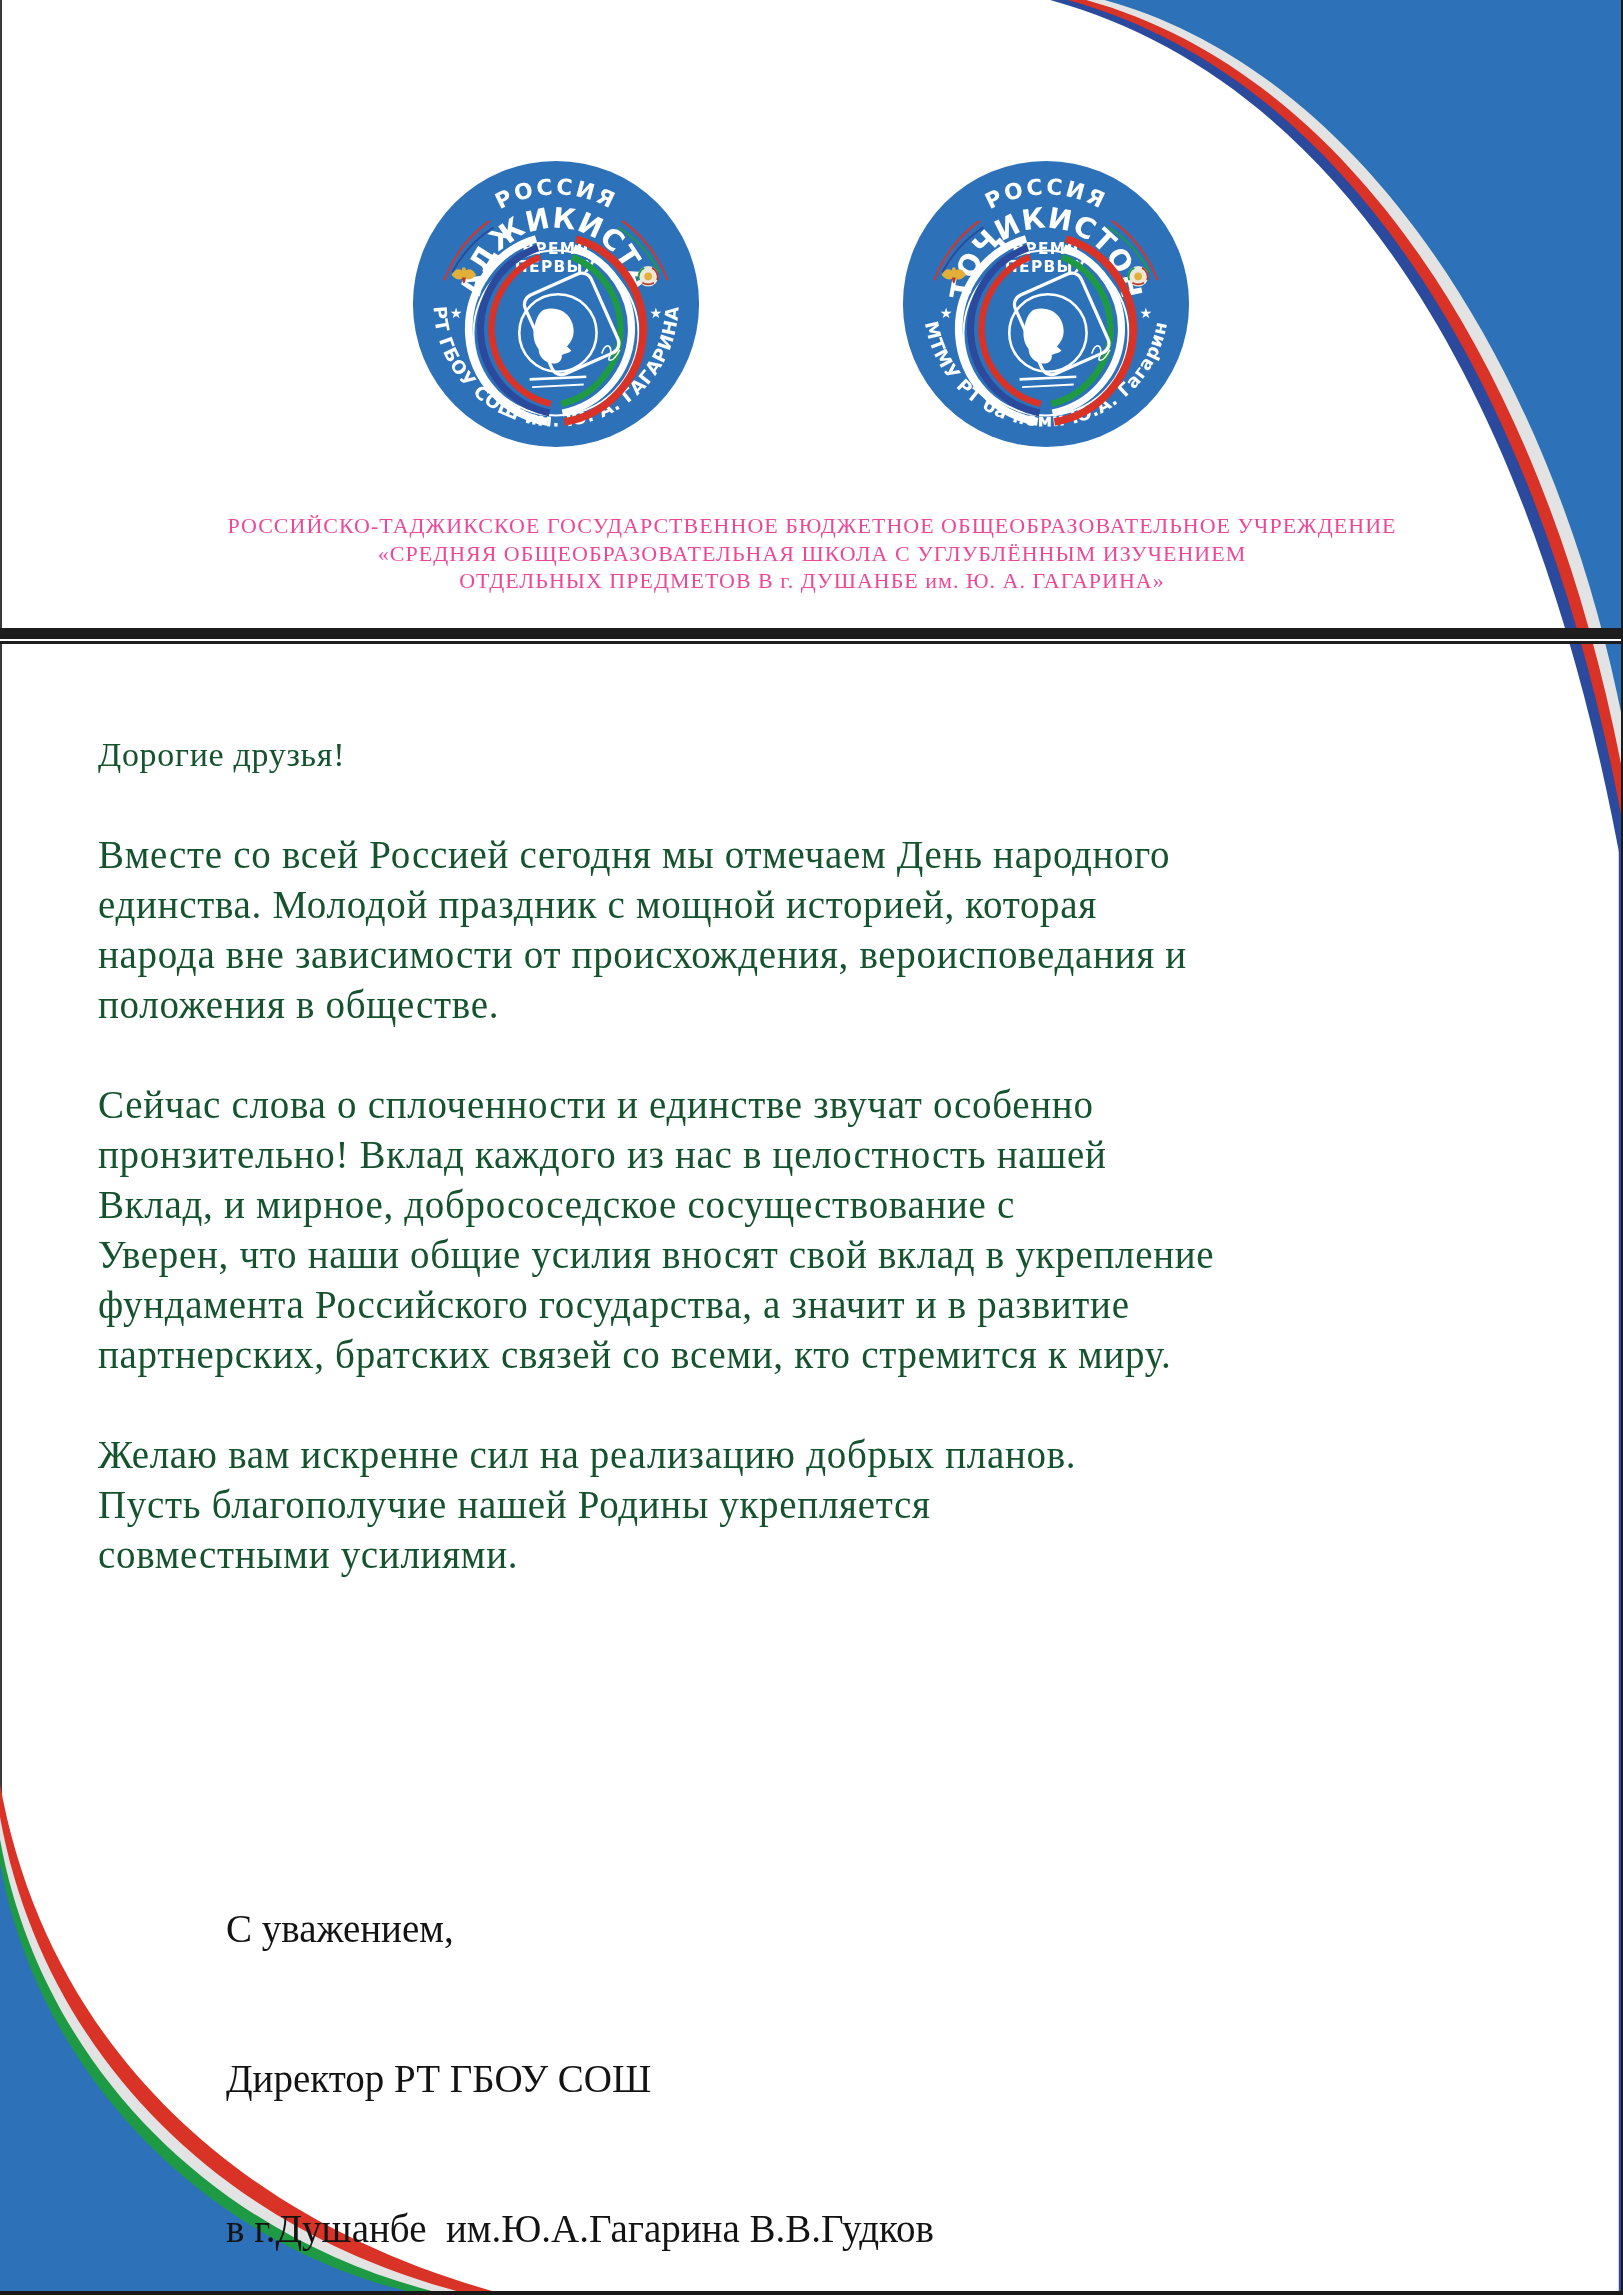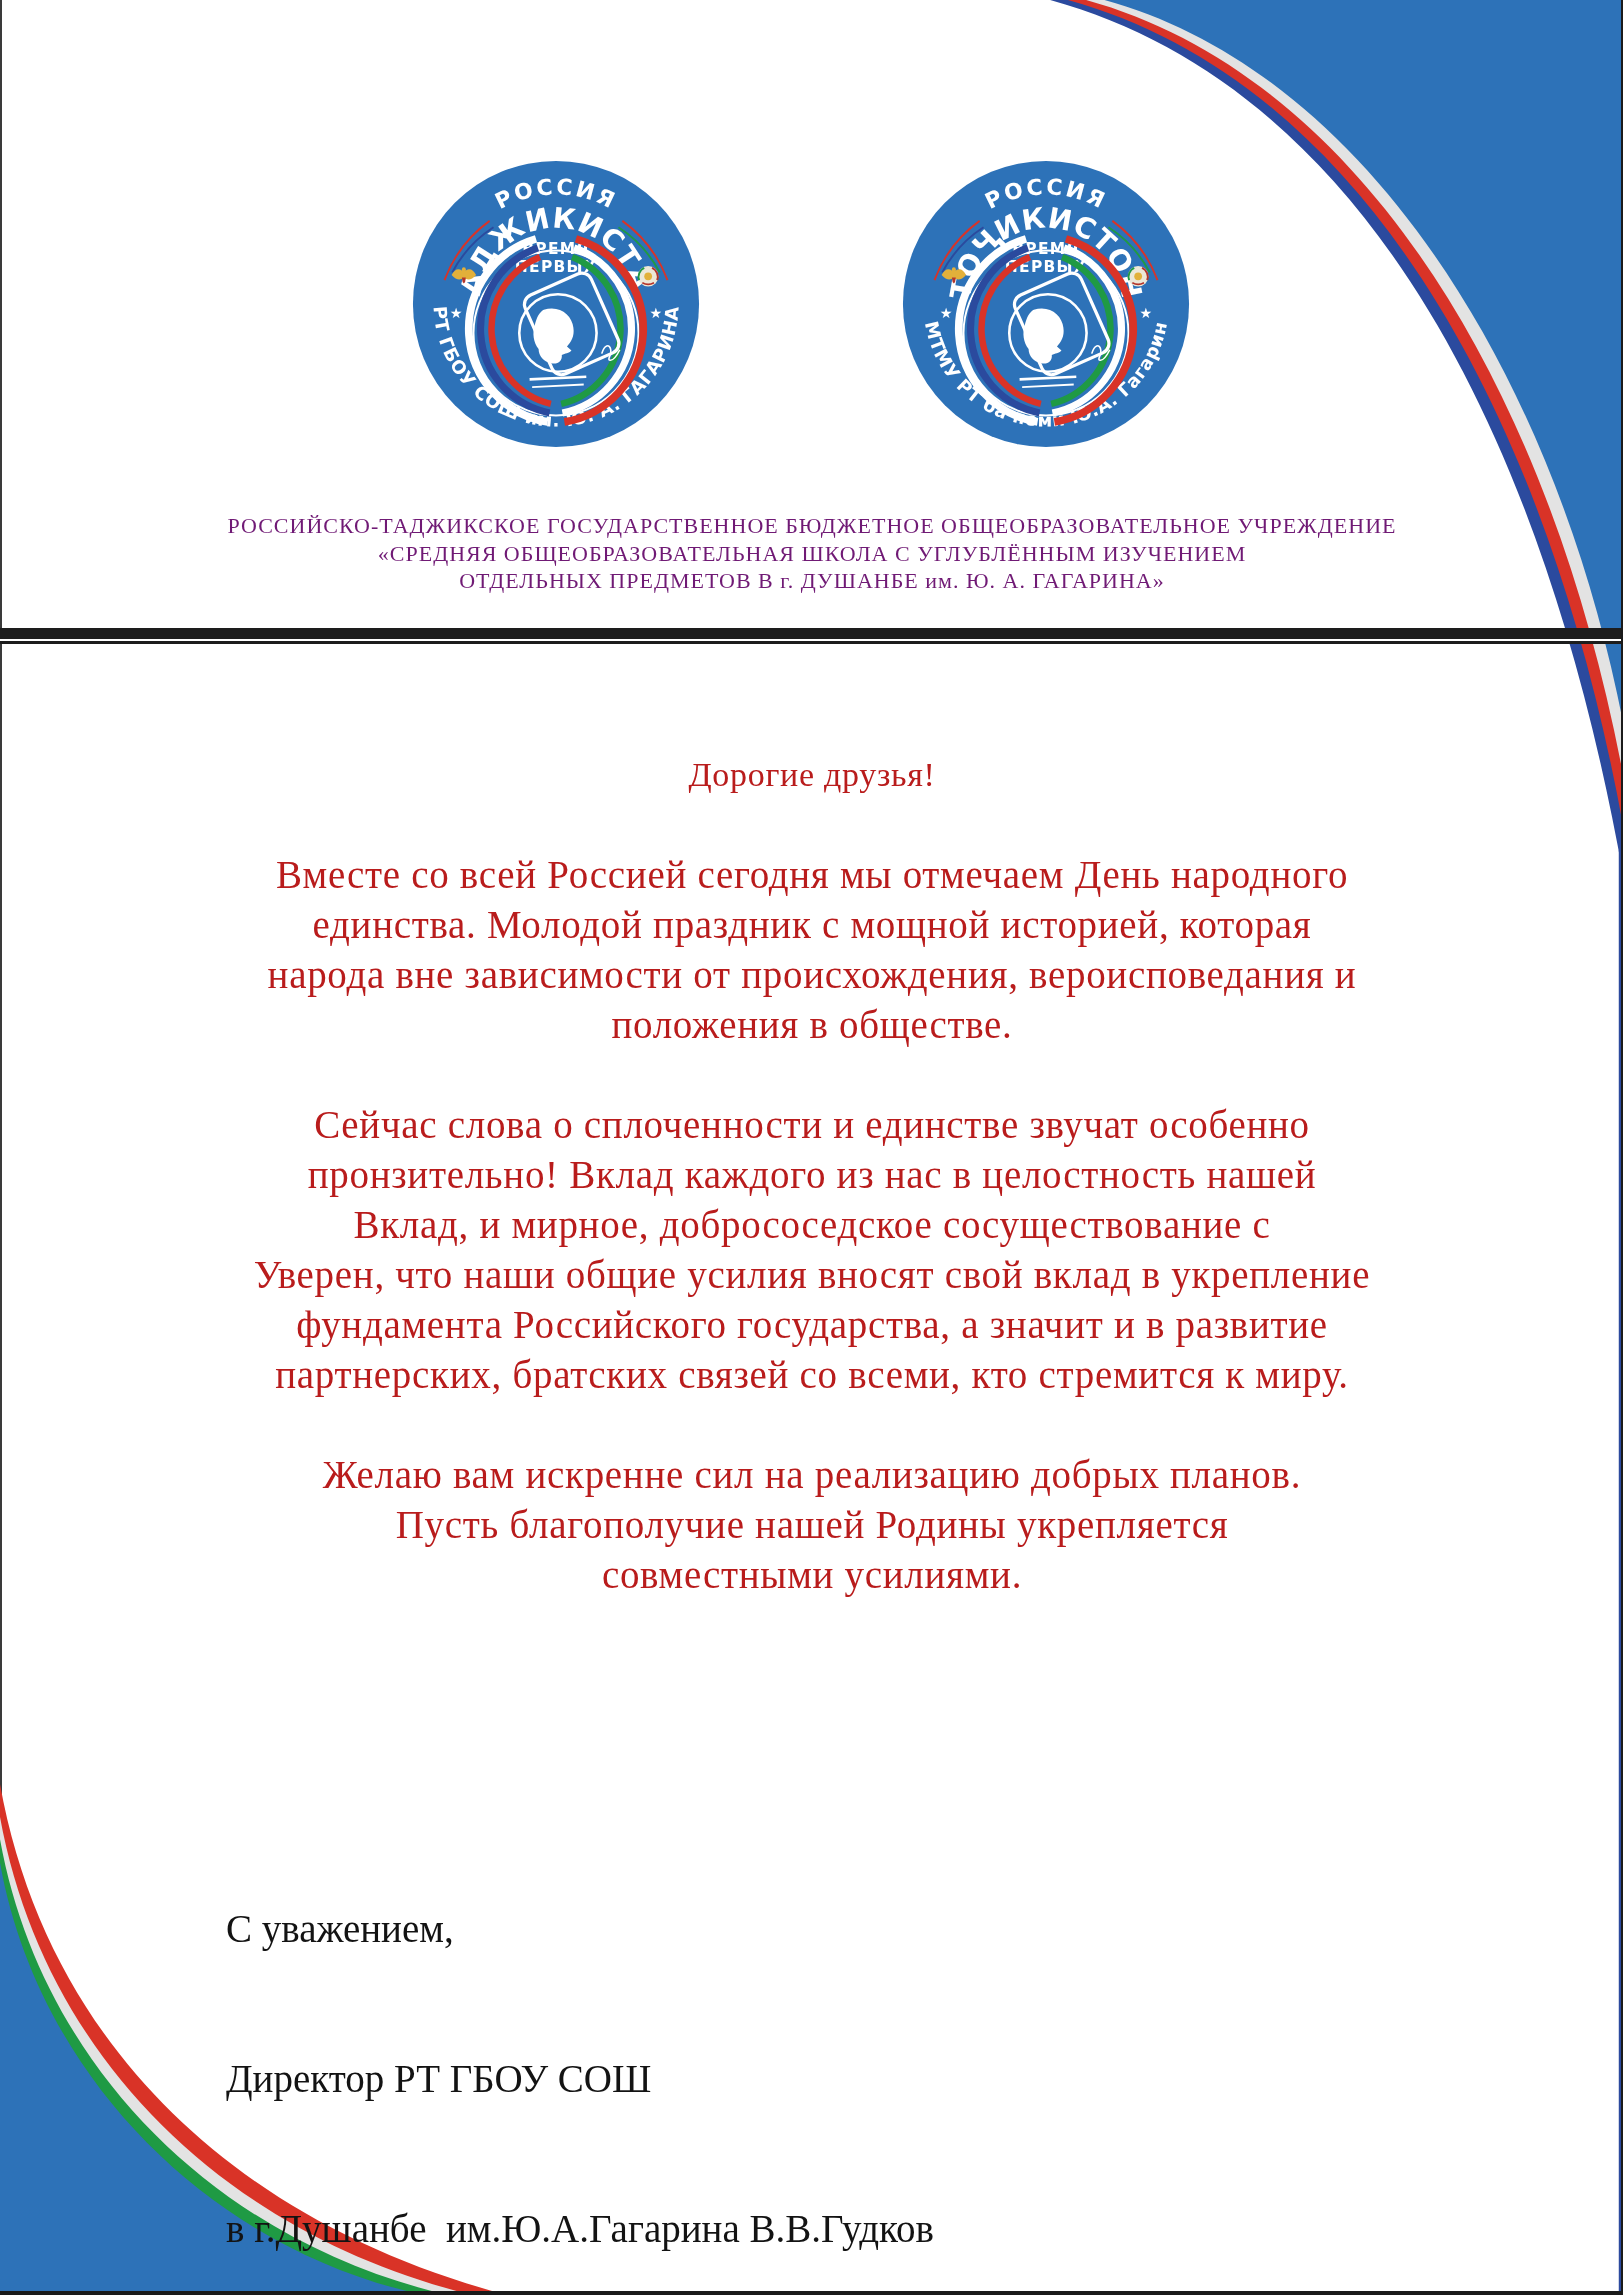--- a/index.html
+++ b/index.html
@@ -25,26 +25,26 @@
 
   .lt{fill:#ffffff;font-family:"DejaVu Sans", sans-serif;font-weight:bold;}
   .lt-top1{font-size:34px;letter-spacing:4px;}
   .lt-top2{font-size:44px;letter-spacing:1px;}
   .lt-bottom{font-size:28px;letter-spacing:1px;}
   .lt-motto{font-size:24px;letter-spacing:2px;text-anchor:middle;}
   .lt-star{font-size:22px;text-anchor:middle;}
 
   .org-header{
     position:absolute;top:512px;left:0;right:0;text-align:center;z-index:2;
-    color:#701a75;font-size:22px;line-height:27.5px;letter-spacing:1px;
+    color:#ec4899;font-size:22px;line-height:27.5px;letter-spacing:1px;
     font-family:"Liberation Serif", serif;
   }
   .letter-body{
-    position:absolute;top:750px;left:98px;right:98px;text-align:center;z-index:2;
-    color:#b91c1c;font-size:39px;line-height:50px;letter-spacing:0.7px;
+    position:absolute;top:730px;left:98px;right:98px;z-index:2;
+    color:#14532d;font-size:39px;line-height:50px;letter-spacing:0.7px;
   }
   .bline{min-height:50px;white-space:pre-wrap;}
   .salutation{font-size:34px;}
   .signature{
     position:absolute;top:1804px;left:226px;z-index:2;
     color:#131313;font-size:39px;line-height:50px;white-space:pre;
   }
 </style>
 </head>
 <body>

